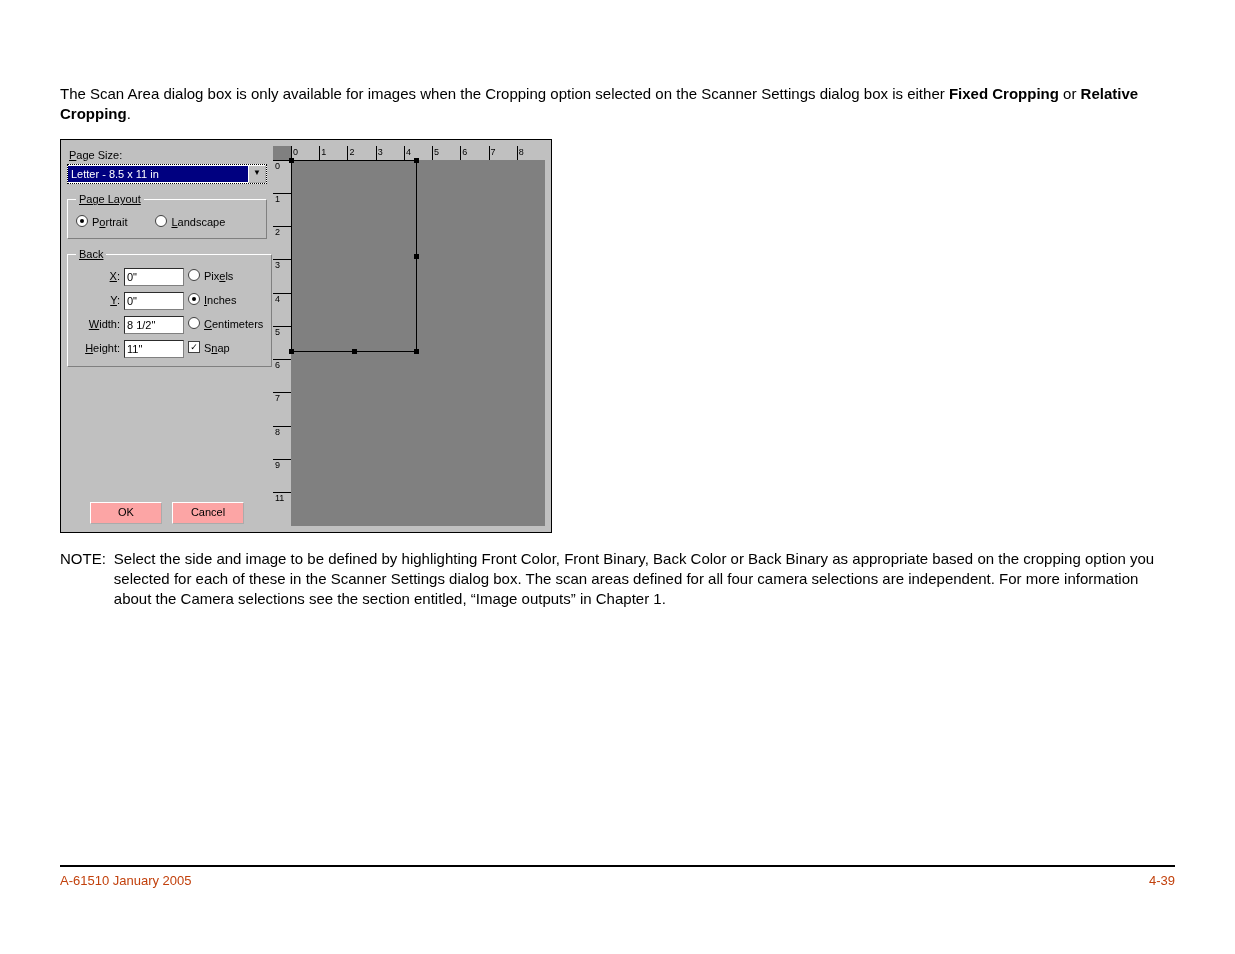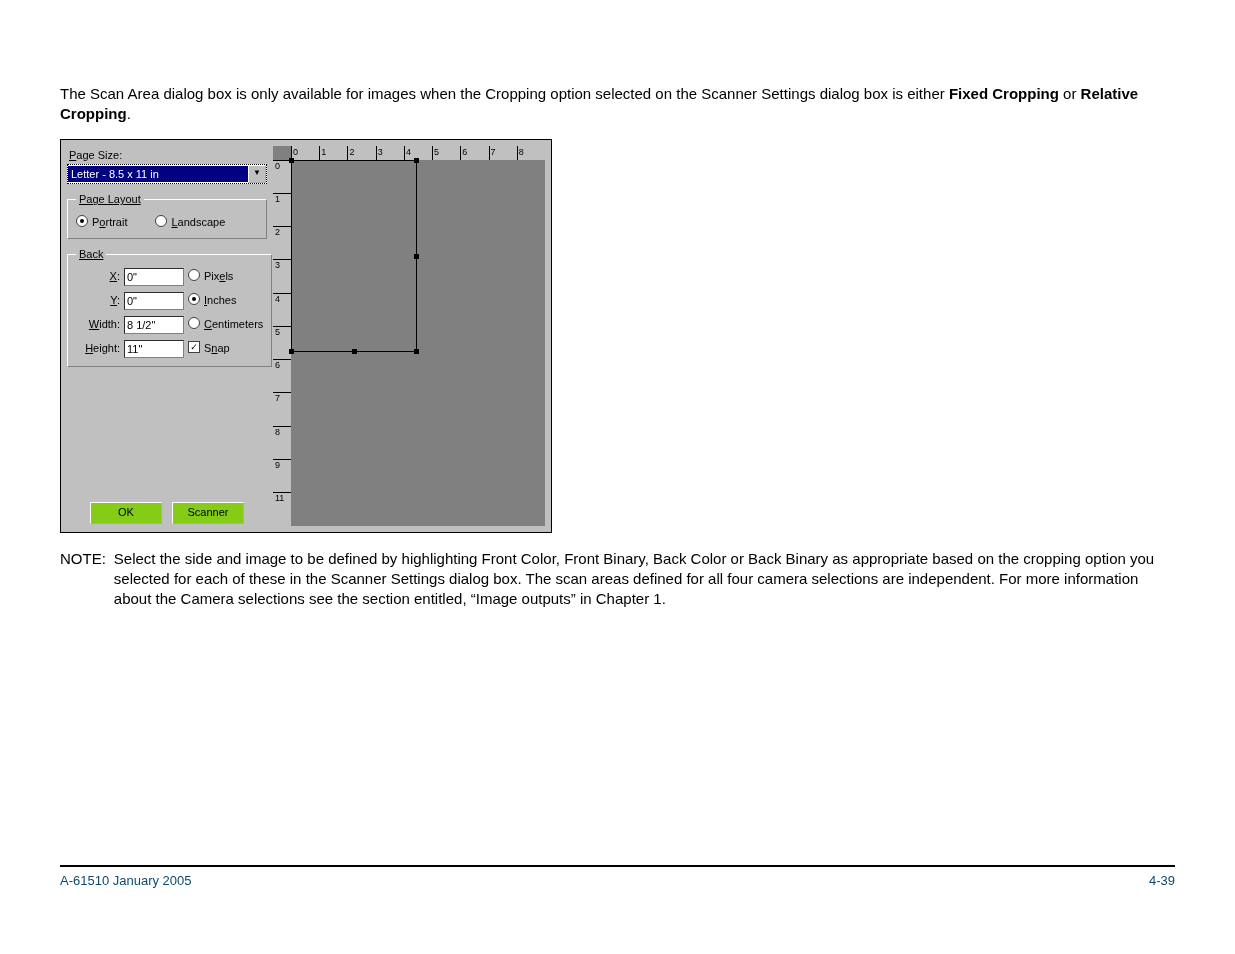--- a/index.html
+++ b/index.html
@@ -154,21 +154,21 @@
   .btn-row {
     display: flex;
     gap: 10px;
     justify-content: center;
     padding: 6px 0 2px 0;
   }
   .btn {
     width: 70px;
     height: 20px;
     border: 1px outset #fff;
-    background: #84cc16;
+    background: #fca5a5;
     font-size: 11px;
     text-align: center;
     line-height: 18px;
   }
 
   .dlg-right {
     flex: 1;
     background: #c0c0c0;
   }
   .preview {
@@ -227,21 +227,21 @@
   .footer {
     position: absolute;
     left: 60px;
     right: 60px;
     bottom: 66px;
     border-top: 2px solid #000;
     padding-top: 6px;
     display: flex;
     justify-content: space-between;
     font-size: 13px;
-    color: #0c4a6e;
+    color: #c2410c;
   }
   u.h { text-decoration: underline; }
 </style>
 </head>
 <body>
 
 <div class="page">
   <div class="content-row">
     <div class="right-col">
       <p class="intro-para">
@@ -300,21 +300,21 @@
                 <span class="check">
                   <span class="box">✓</span>
                   <span>S<u class="h">n</u>ap</span>
                 </span>
               </div>
             </fieldset>
 
             <div class="spacer"></div>
             <div class="btn-row">
               <div class="btn">OK</div>
-              <div class="btn">Scanner</div>
+              <div class="btn">Cancel</div>
             </div>
           </div>
 
           <div class="dlg-right">
             <div class="preview" style="height:380px;">
               <div class="ruler-h">
                 <div class="tick">0</div>
                 <div class="tick">1</div>
                 <div class="tick">2</div>
                 <div class="tick">3</div>

